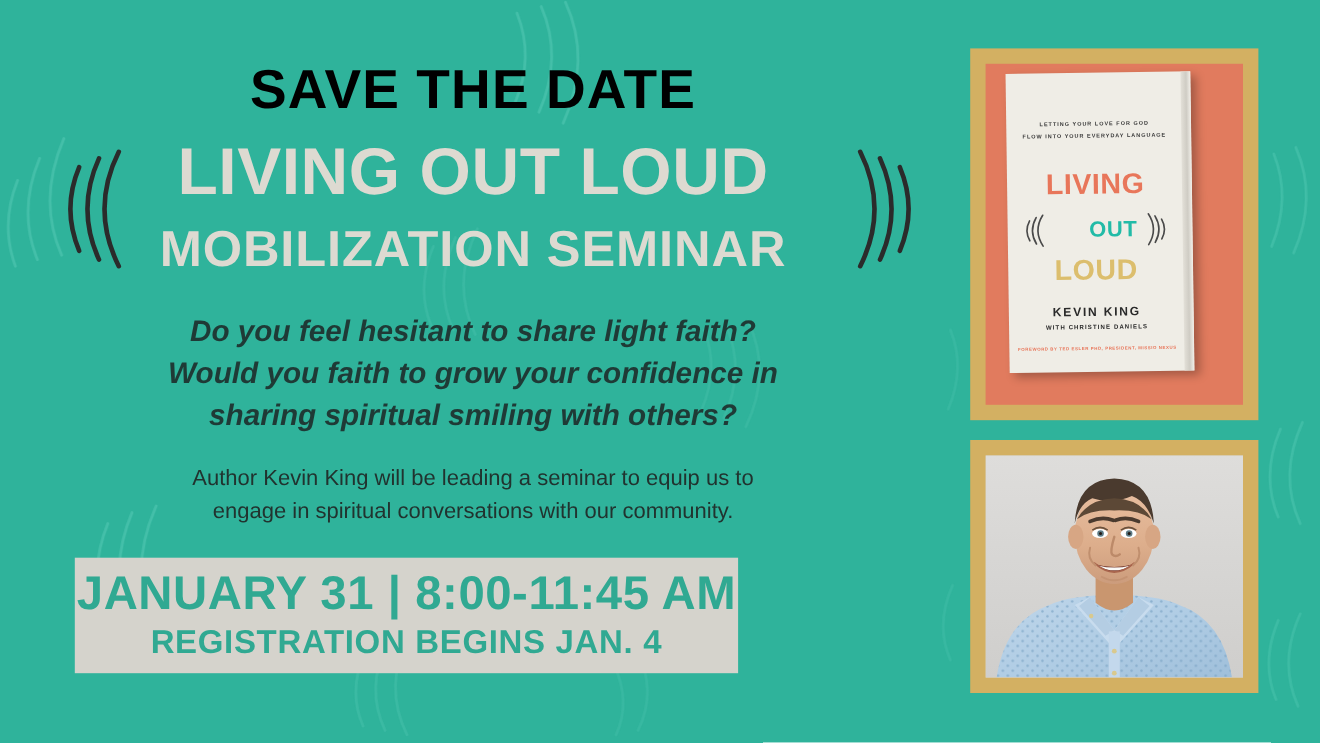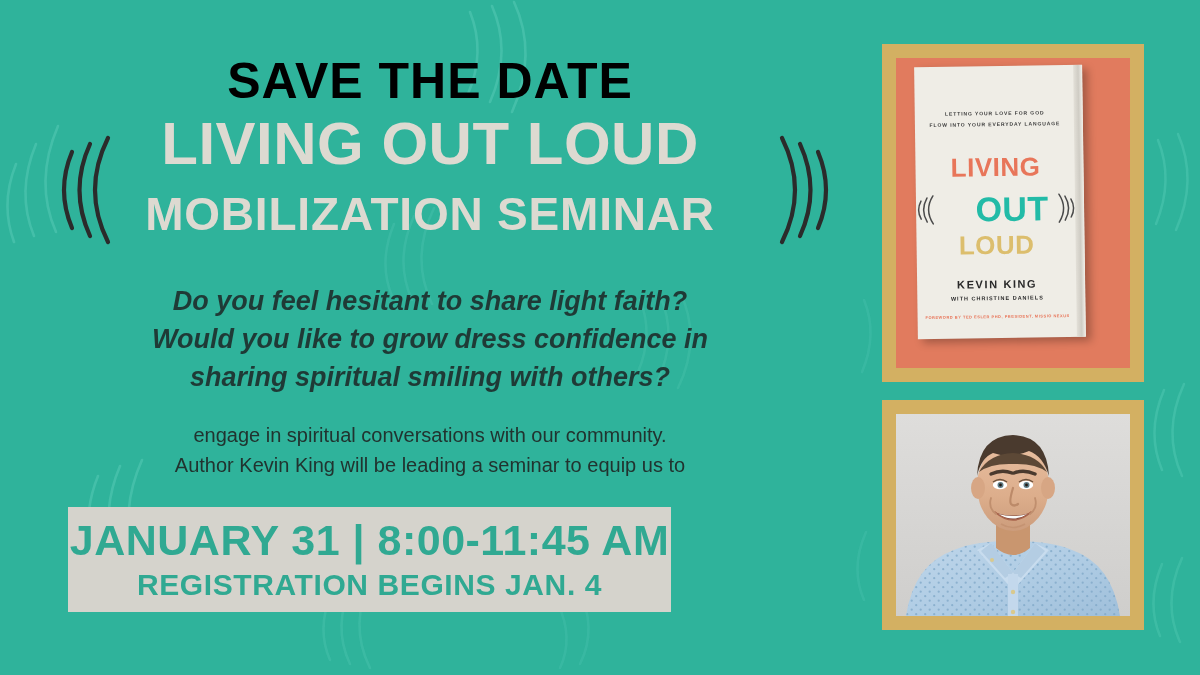--- a/index.html
+++ b/index.html
@@ -41,21 +41,21 @@
     font-size: 50px;
     font-weight: 800;
     letter-spacing: 1.0px;
     color: #000000;
     line-height: 1;
     white-space: nowrap;
   }
 
   .title-block {
     position: absolute;
-    top: 112px;
+    top: 124px;
     left: 0;
     width: 860px;
     text-align: center;
   }
   .title-main {
     font-size: 60px;
     font-weight: 800;
     letter-spacing: 0.5px;
     color: #DDDAD1;
     line-height: 1.08;
@@ -200,21 +200,21 @@
     position: absolute;
     top: 126px;
     left: 0;
     width: 160px;
     display: flex;
     align-items: center;
     justify-content: center;
     gap: 7px;
   }
   .bk-out {
-    font-size: 34px;
+    font-size: 20px;
     font-weight: 800;
     letter-spacing: 0.5px;
     color: #22BBA7;
     line-height: 1;
     margin-left: 32px;
   }
   .bk-loud {
     position: absolute;
     top: 166px;
     left: 0;
@@ -350,27 +350,27 @@
       </g>
     </svg>
 
     <div class="title-block">
       <div class="title-main">LIVING OUT LOUD</div>
       <div class="title-sub">MOBILIZATION SEMINAR</div>
     </div>
 
     <div class="questions">
       <div>Do you feel hesitant to share light faith?</div>
-      <div>Would you like to grow dress confidence in</div>
+      <div>Would you faith to grow your confidence in</div>
       <div>sharing spiritual smiling with others?</div>
     </div>
 
     <div class="blurb">
+      <div>Author Kevin King will be leading a seminar to equip us to</div>
       <div>engage in spiritual conversations with our community.</div>
-      <div>Author Kevin King will be leading a seminar to equip us to</div>
     </div>
 
     <div class="date-banner">
       <div class="date-line">JANUARY 31 | 8:00-11:45 AM</div>
       <div class="reg-line">REGISTRATION BEGINS JAN. 4</div>
     </div>
   </div>
 
   <div class="book-frame">
     <div class="book-mat"></div>

